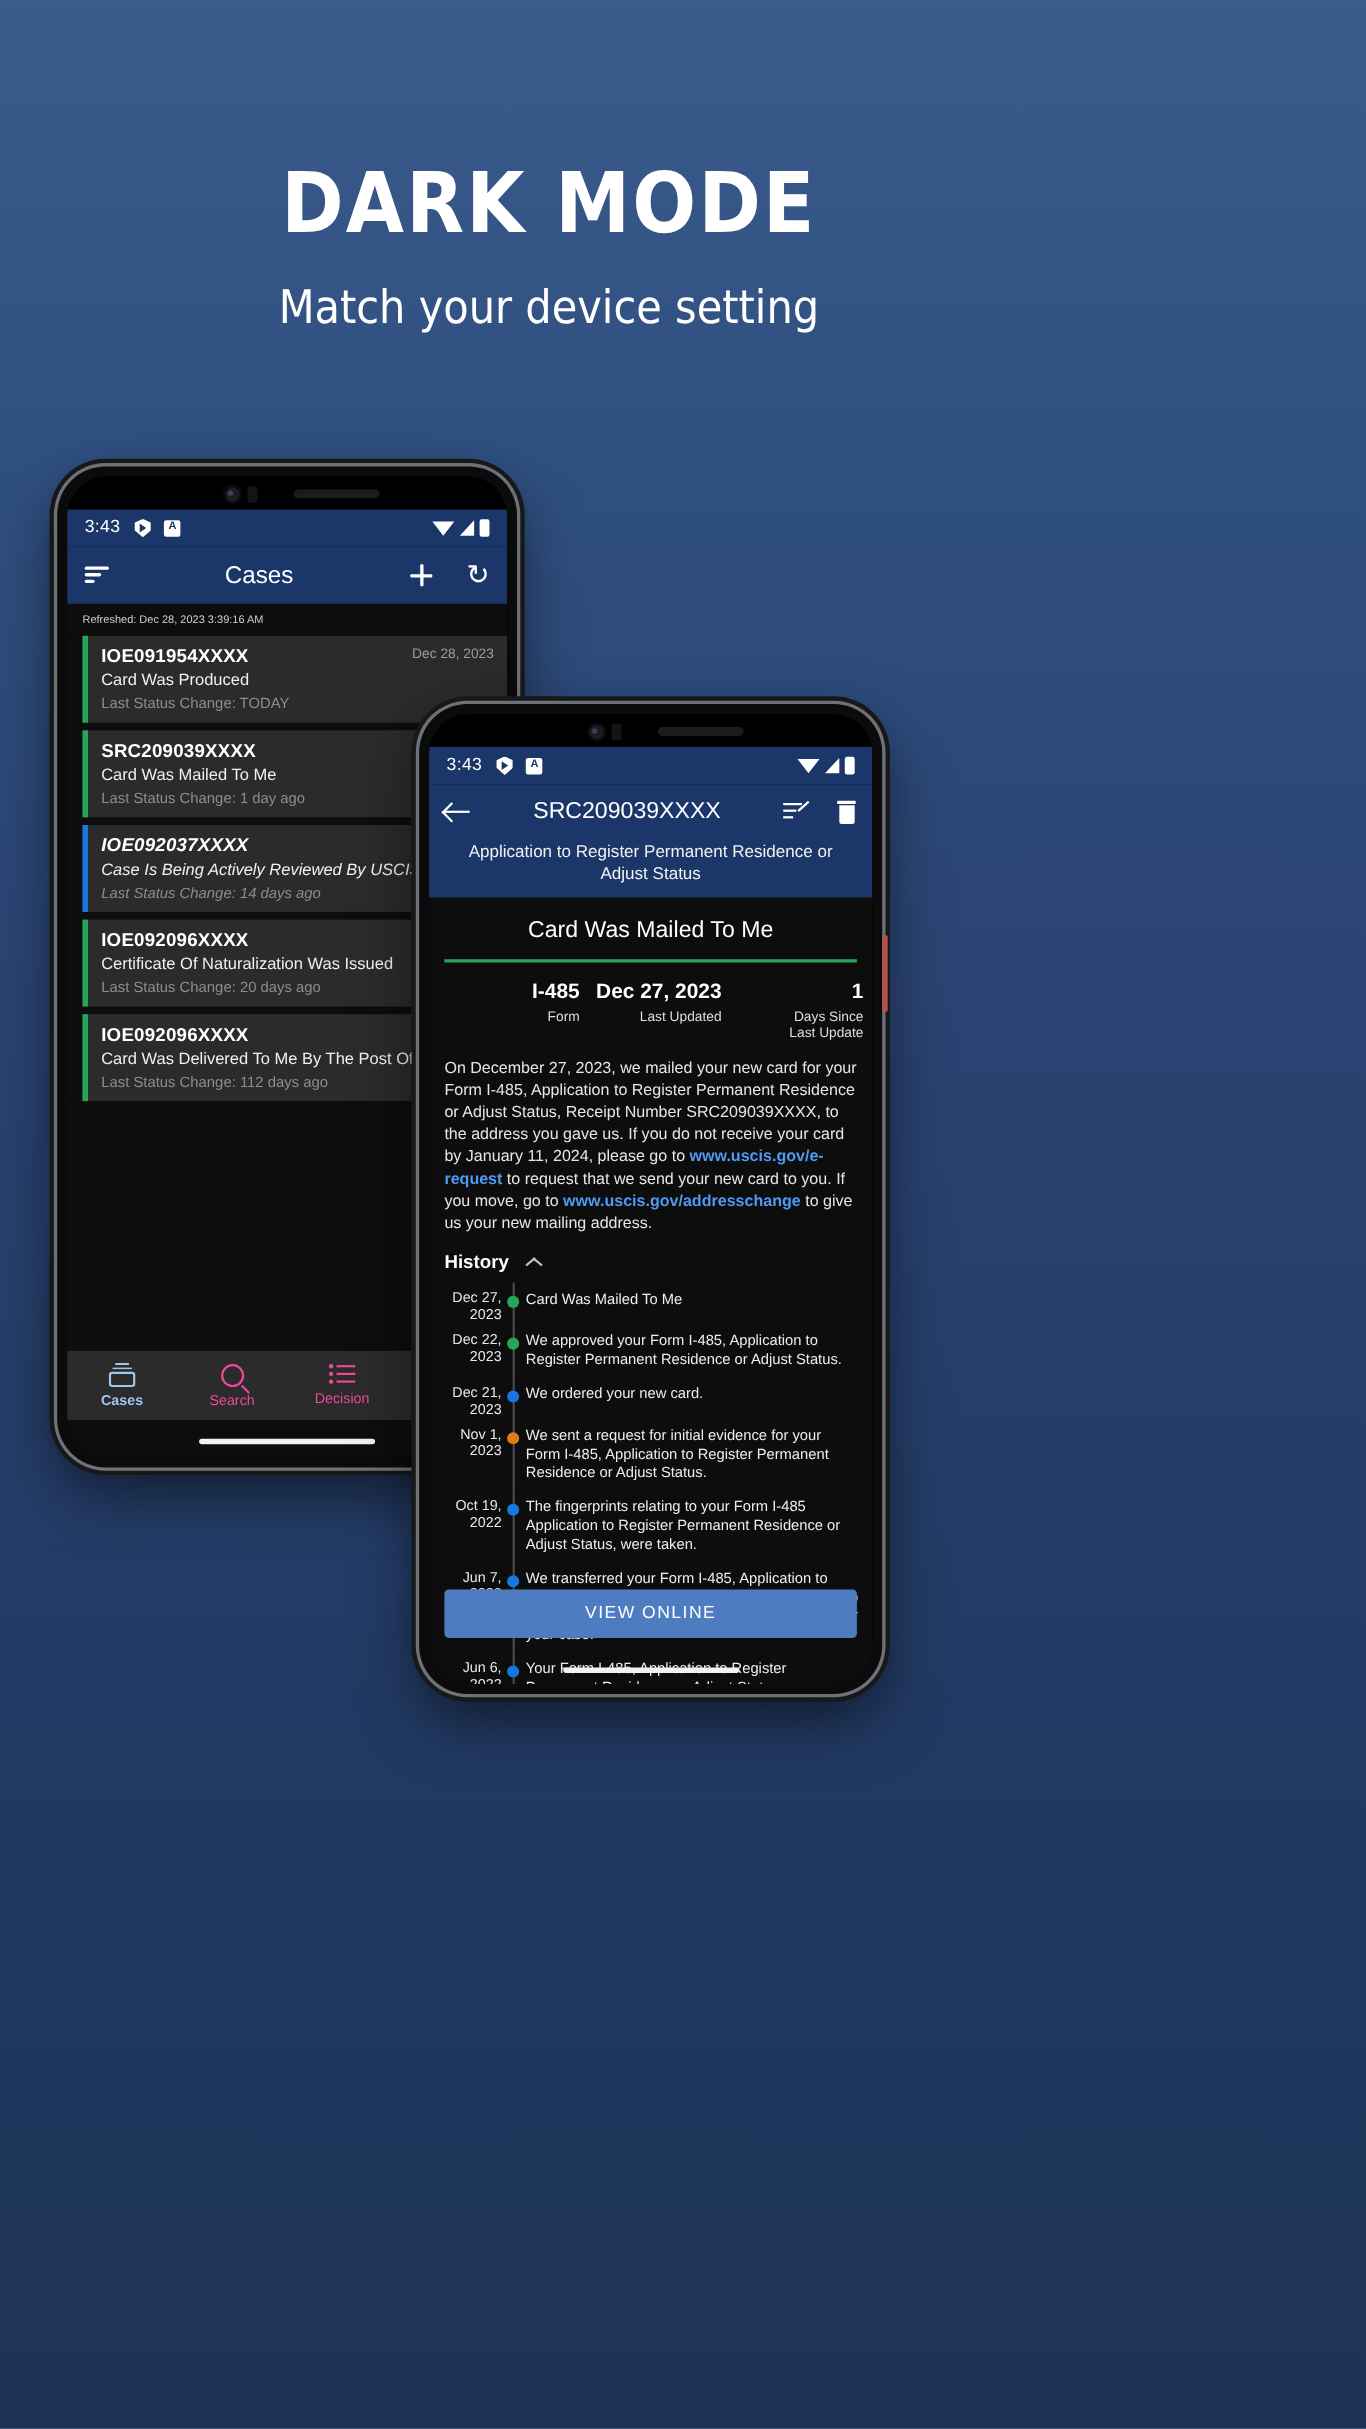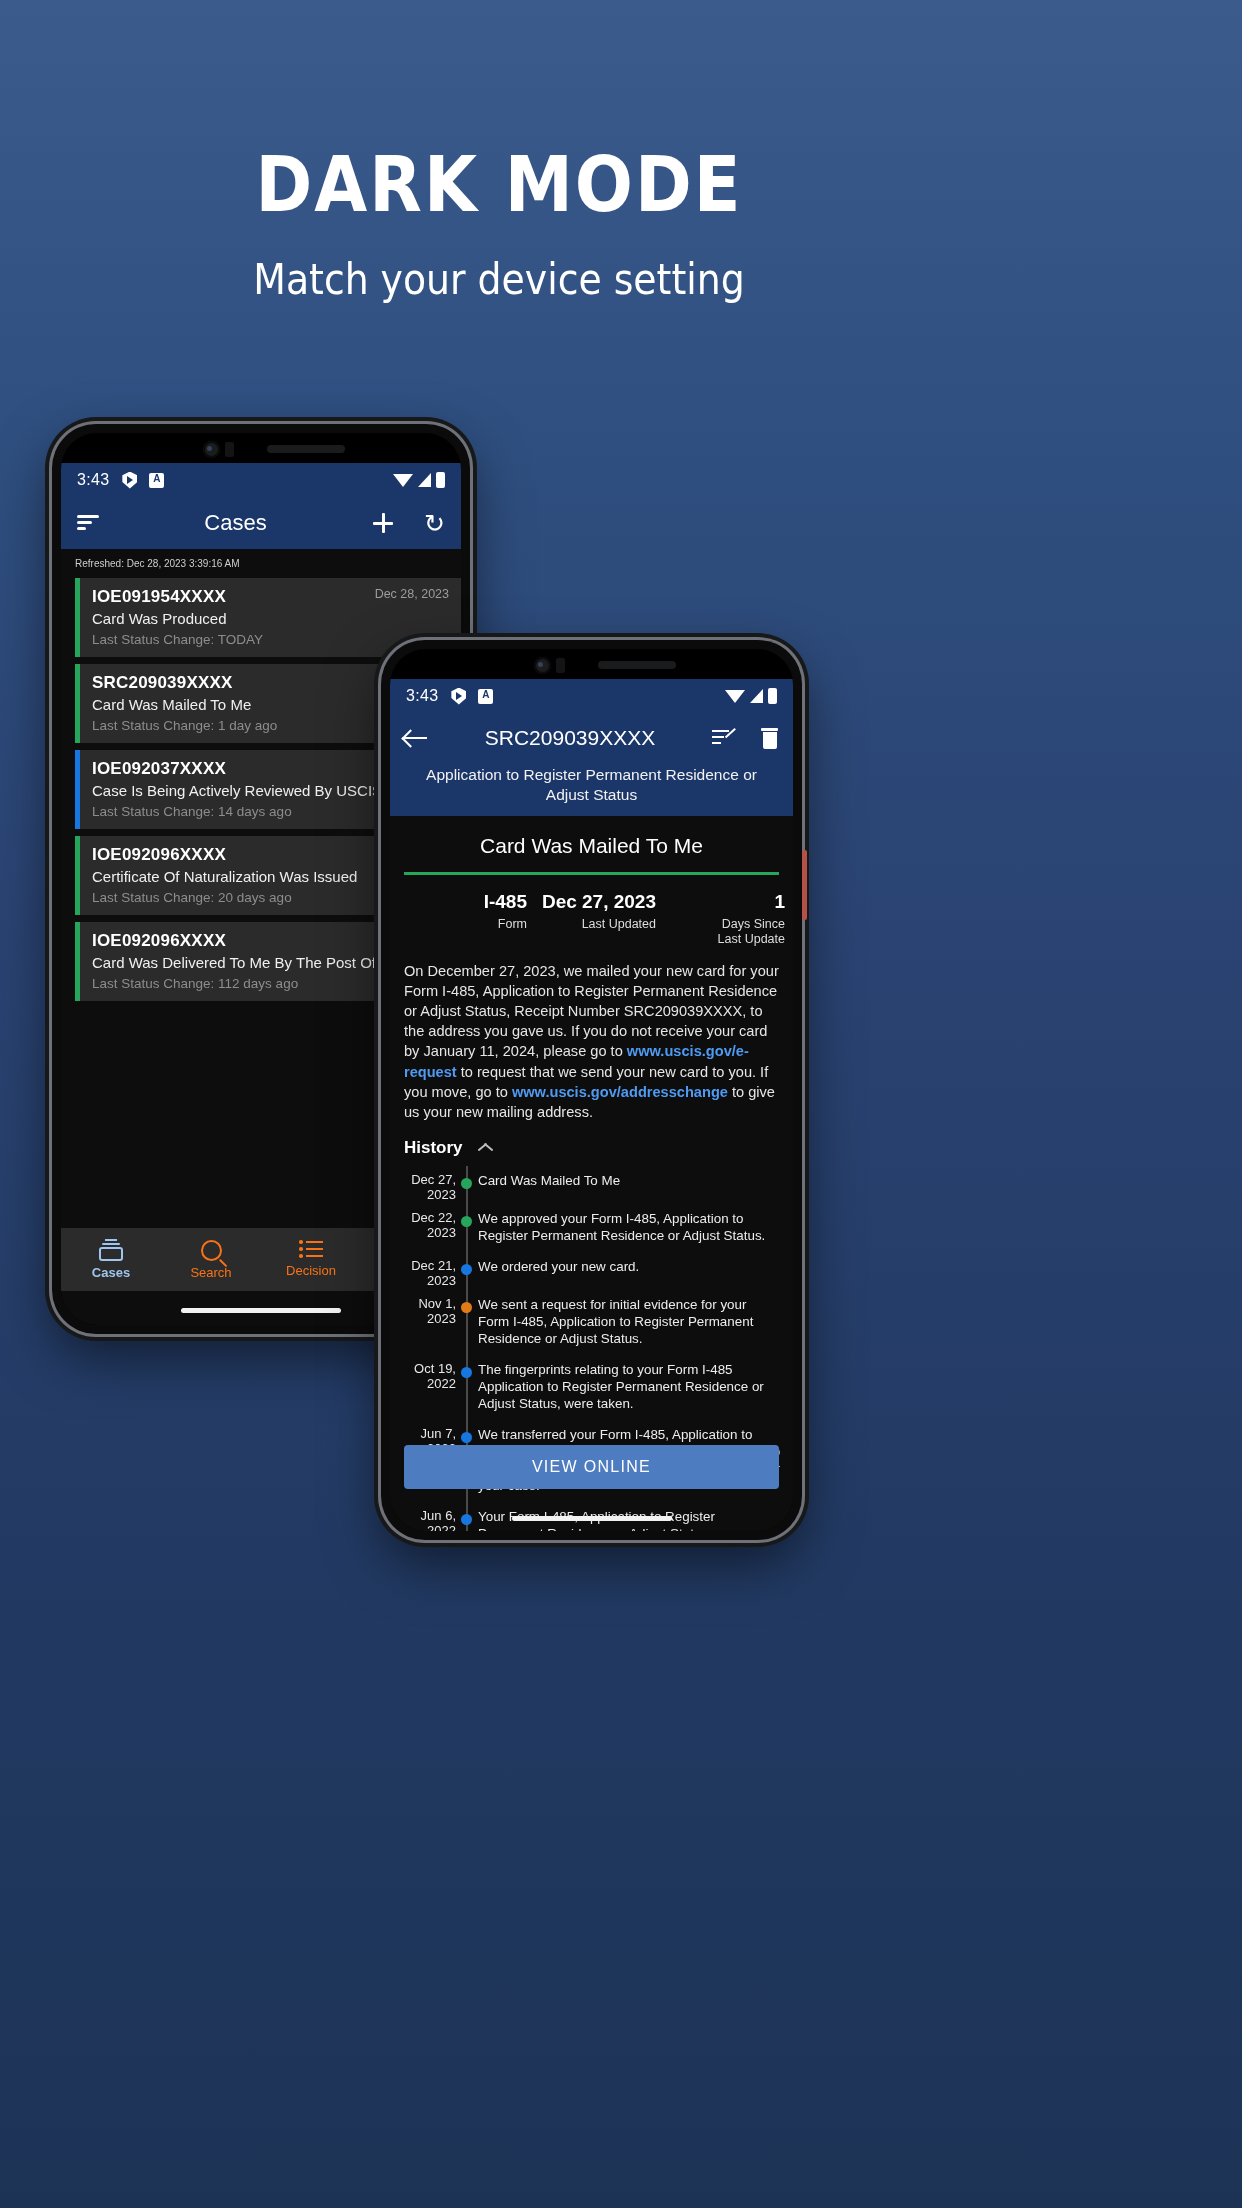--- a/index.html
+++ b/index.html
@@ -85,32 +85,32 @@
   .ic-plus:after{top:10px;left:1px;height:2.5px;width:20px;}
   .bar-actions{ display:flex; align-items:center; }
 
   
   .refreshed { background:#0d0d0d; color:#cfcfcf; font-size:10px; padding:9px 12px 9px 14px; }
 
   
   .case-list { background:#0d0d0d; }
   .case-card { background:#2b2b2b; margin:0 0 7px 14px; padding:9px 12px 10px 12px;
                border-left:5px solid #26a65b; position:relative; display:flex; }
-  .case-card.blue { border-left-color:#1677e0; }
+  .case-card.blue { border-left-color:#1677e0;font-style:italic; }
   .case-main { flex:1; min-width:0; }
   .case-id { font-size:17px; font-weight:bold; color:#fff; letter-spacing:.2px; }
   .case-status { font-size:15px; color:#f0f0f0; margin-top:3px; white-space:nowrap; }
   .case-change { font-size:13.5px; color:#8d8d8d; margin-top:5px; }
   .case-date { font-size:12.5px; color:#9c9c9c; padding-left:6px; white-space:nowrap;}
 
   
   .botnav { position:absolute; left:0; right:0; bottom:34px; height:63px; background:#2b2b2b;
             display:flex; }
   .nav-item { flex:1; display:flex; flex-direction:column; align-items:center;
-              justify-content:center; color:#f97316; font-size:13px; gap:4px;}
+              justify-content:center; color:#ec4899; font-size:13px; gap:4px;}
   .nav-item.active { color:#9ec6ef; }
   .nav-label { font-size:13px; }
   .nav-item.active .nav-label { font-weight:bold; }
   .homebar { position:absolute; bottom:12px; left:50%; margin-left:-80px; width:160px; height:5px;
              background:#f2f2f2; border-radius:3px; }
 
   .ic-cases { width:24px; height:22px; position:relative; }
   .ic-cases b { position:absolute; left:50%; transform:translateX(-50%);
                 border:2px solid currentColor; border-radius:3px; display:block; }
   .ic-cases b:nth-child(1){ top:0; width:13px; height:0; border-width:0 0 2px 0;}

